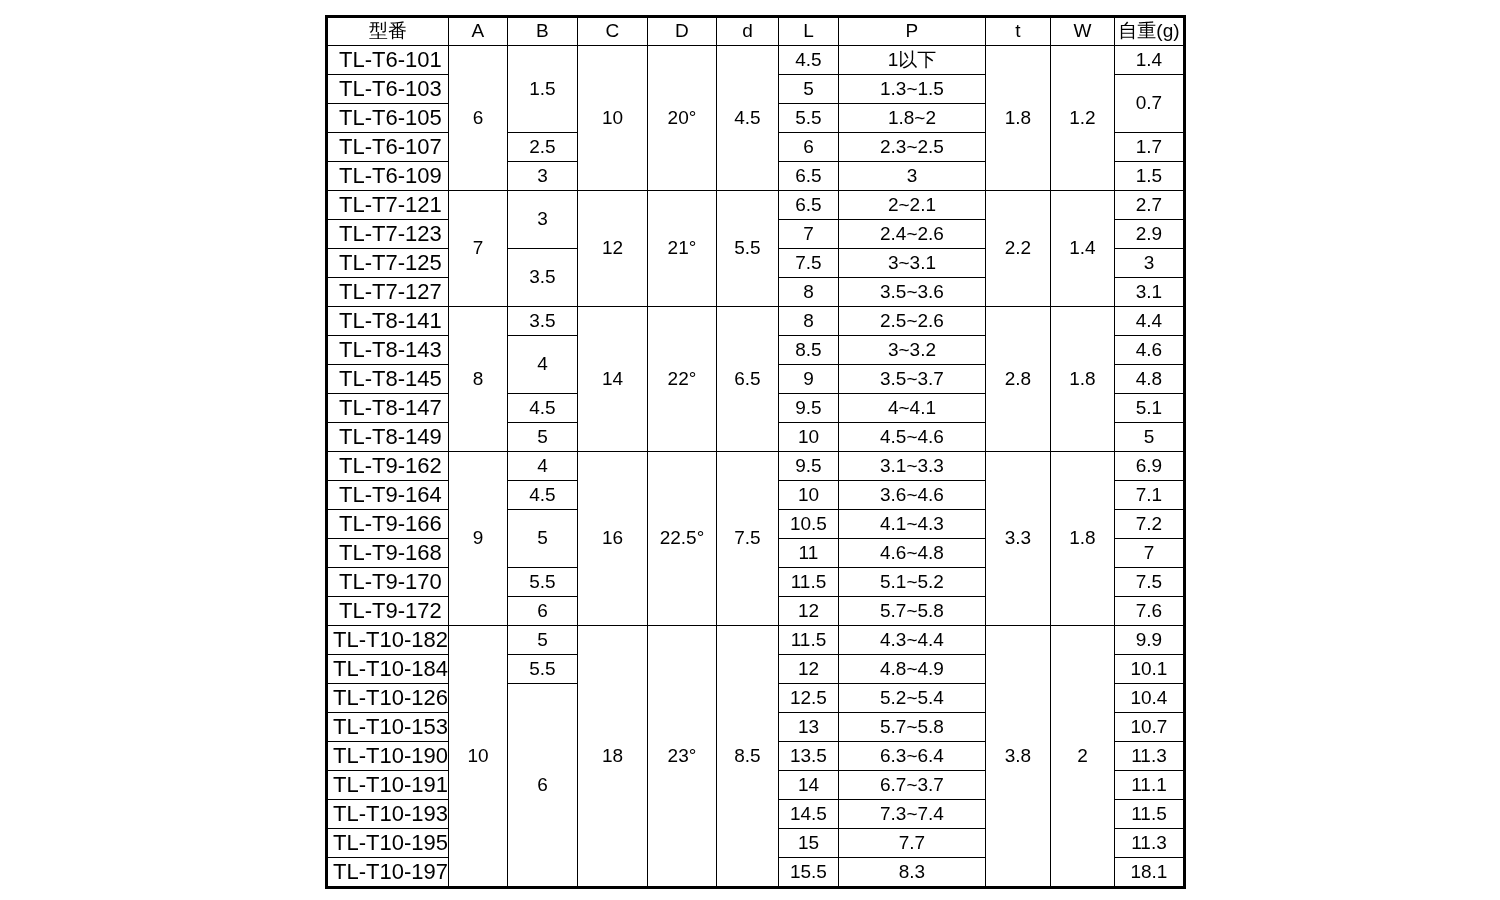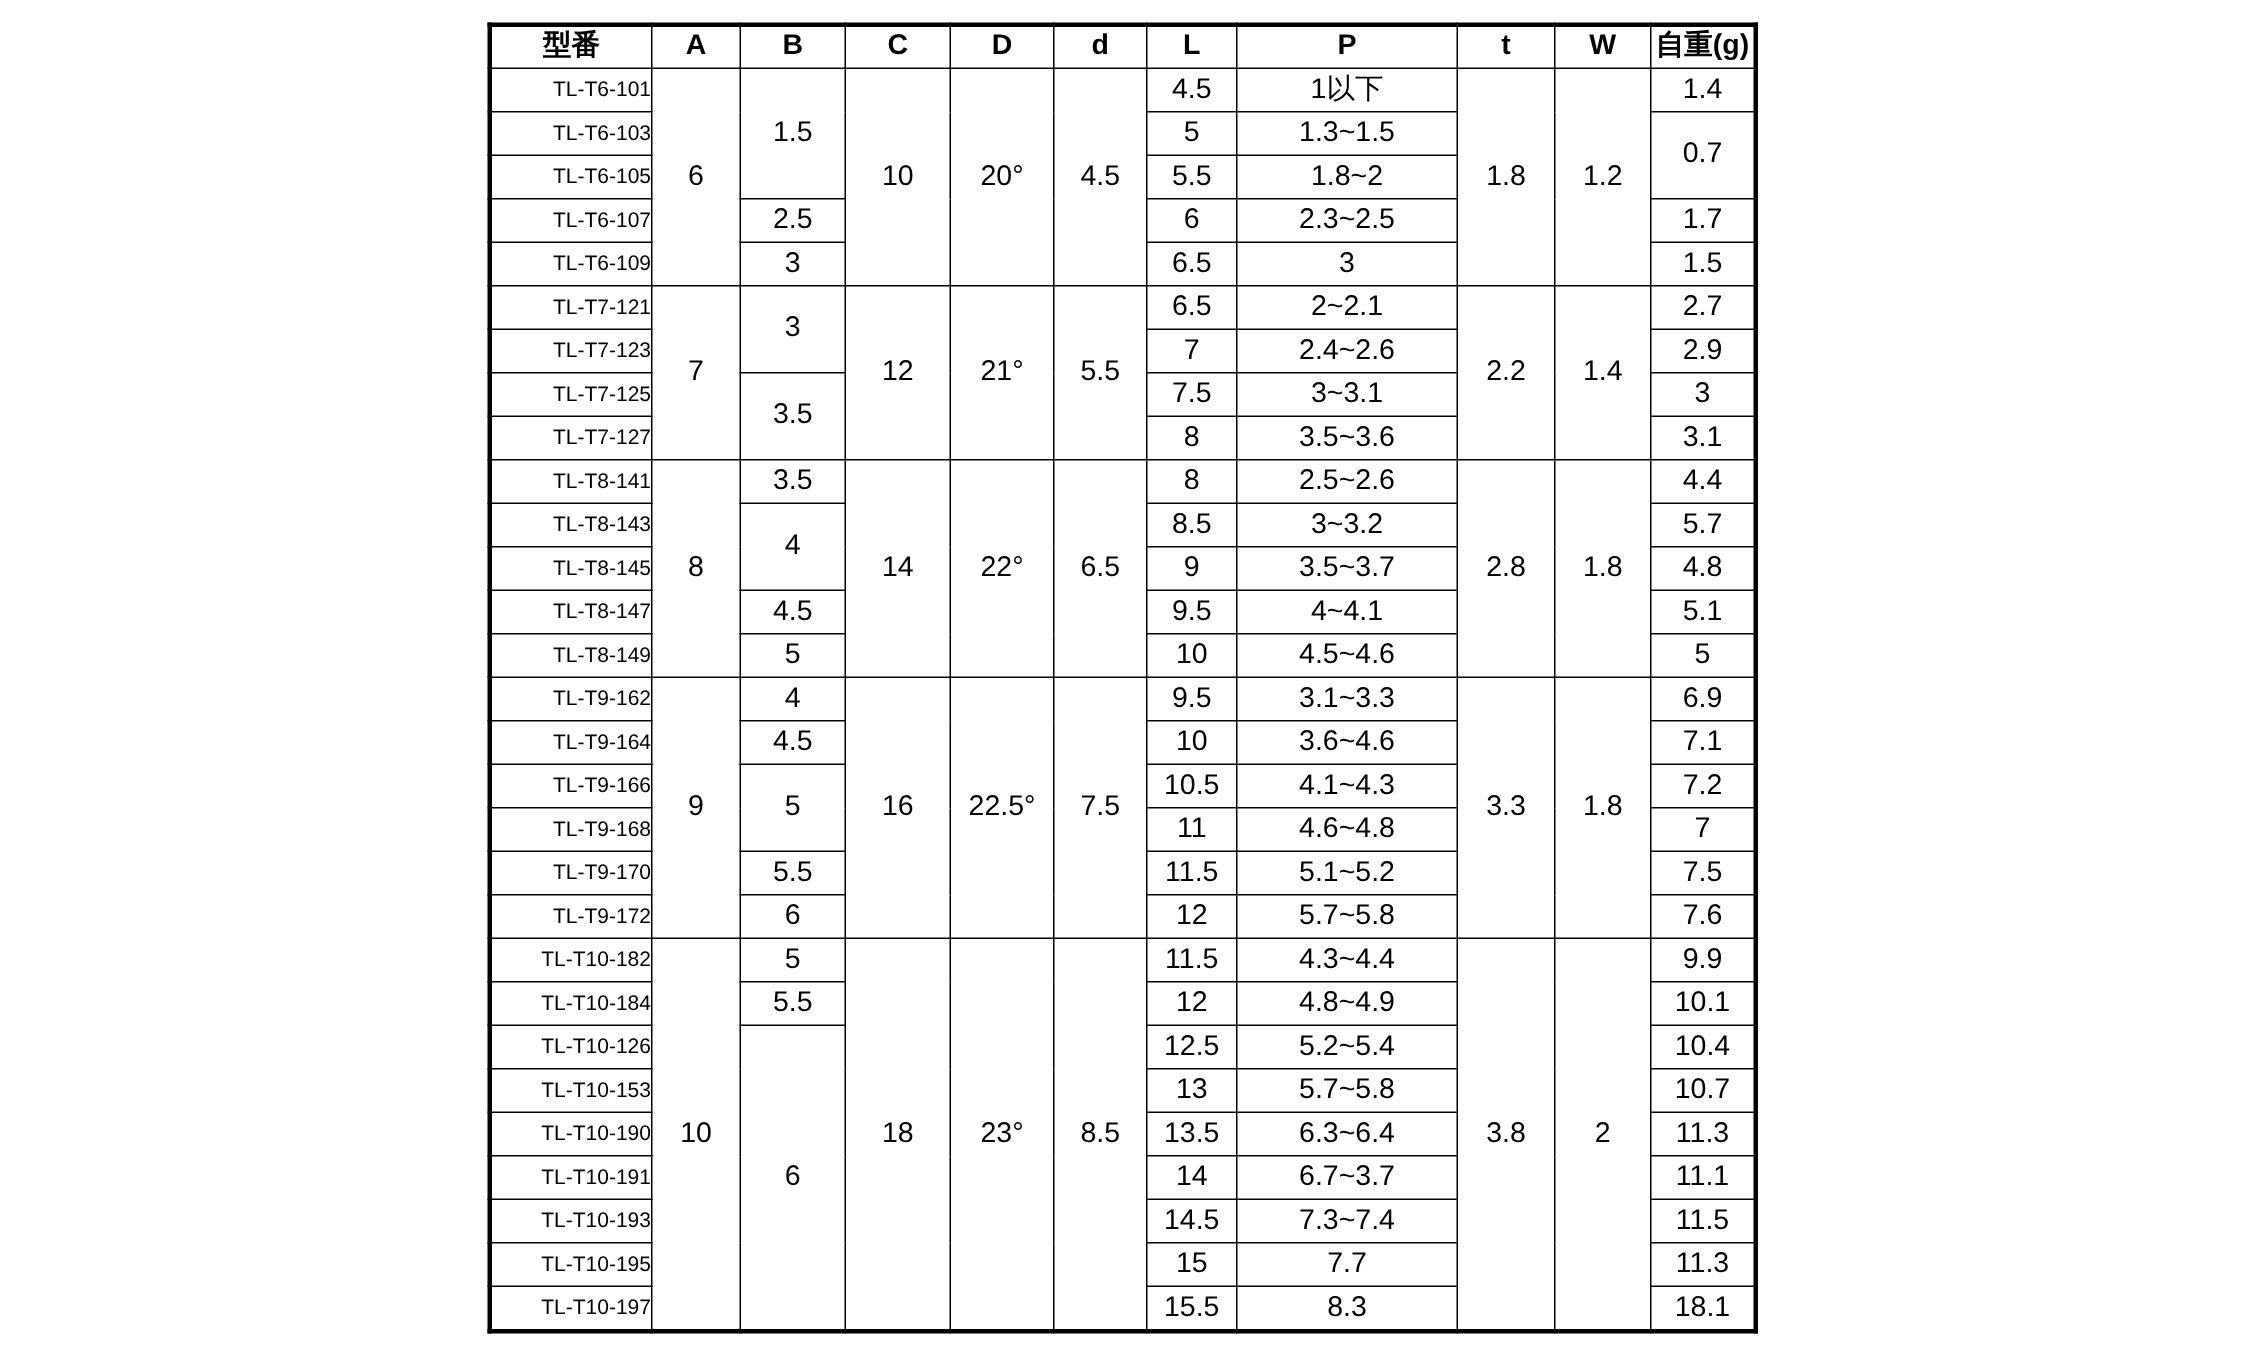--- a/index.html
+++ b/index.html
@@ -28,27 +28,27 @@
     padding: 0;
     text-align: center;
     vertical-align: middle;
     font-size: 19px;
     line-height: 1.1;
     height: 28px;
     white-space: nowrap;
     overflow: hidden;
   }
   table.spec th {
-    font-weight: bold;
+    font-weight: normal;
     height: 27px;
   }
   table.spec td.model {
-    text-align: right;
+    text-align: center;
     padding-left: 5px;
-    font-size: 14px;
+    font-size: 22px;
   }
 </style>
 </head>
 <body>
 
 <div class="table-wrap">
   <table class="spec">
     <colgroup id="cols">
         <col style="width: 108px;">
         <col style="width: 59px;">
@@ -159,21 +159,21 @@
           <td>2.5~2.6</td>
           <td rowspan="5">2.8</td>
           <td rowspan="5">1.8</td>
           <td>4.4</td>
         </tr>
         <tr>
           <td class="model">TL-T8-143</td>
           <td rowspan="2">4</td>
           <td>8.5</td>
           <td>3~3.2</td>
-          <td>5.7</td>
+          <td>4.6</td>
         </tr>
         <tr>
           <td class="model">TL-T8-145</td>
           <td>9</td>
           <td>3.5~3.7</td>
           <td>4.8</td>
         </tr>
         <tr>
           <td class="model">TL-T8-147</td>
           <td>4.5</td>

